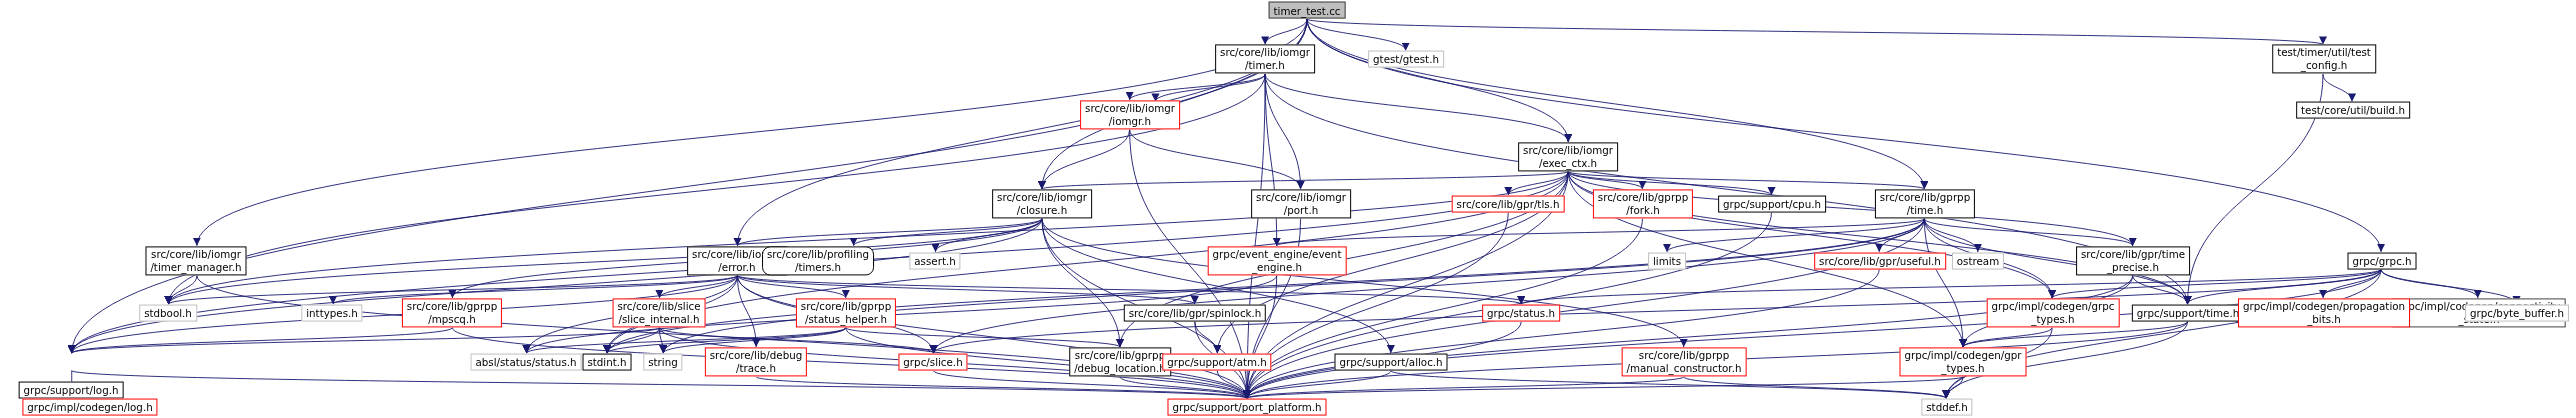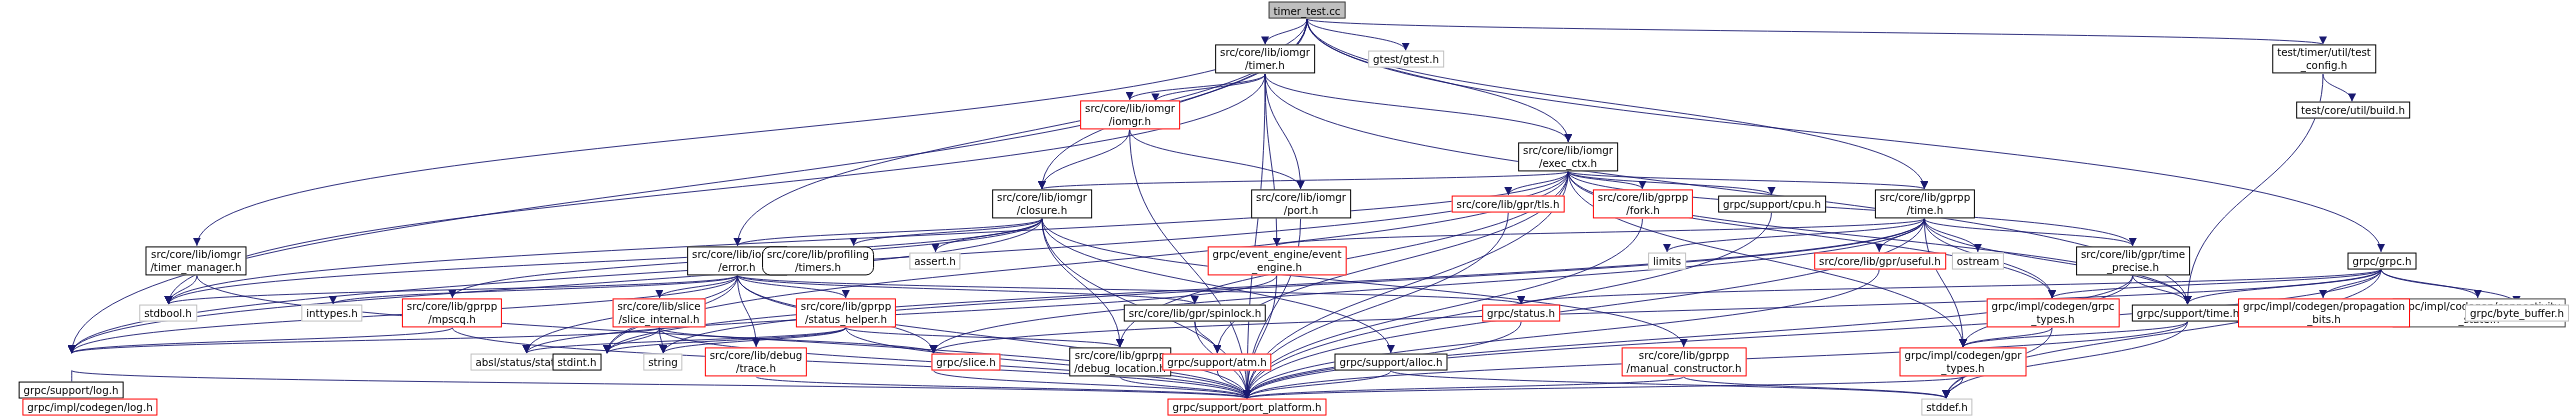--- a/index.html
+++ b/index.html
@@ -200,25 +200,25 @@
     <div class="node red" style="left: 2053px; top: 313px;">grpc/impl/codegen/grpc
 _types.h</div>
     <div class="node " style="left: 2188px; top: 313px;">grpc/support/time.h</div>
     <div class="node dark" style="left: 2479px; top: 313px;">grpc/impl/codegen/connectivity
 _state.h</div>
     <div class="node red" style="left: 2324px; top: 313px;">grpc/impl/codegen/propagation
 _bits.h</div>
     <div class="node grey" style="left: 2517px; top: 313px;">grpc/byte_buffer.h</div>
     <div class="node " style="left: 71px; top: 362px; margin-top: 28px;">grpc/support/log.h</div>
     <div class="node grey" style="left: 526px; top: 362px;">absl/status/status.h</div>
-    <div class="node " style="left: 577px; top: 362px;">stdint.h</div>
+    <div class="node " style="left: 607px; top: 362px;">stdint.h</div>
     <div class="node grey" style="left: 663px; top: 362px;">string</div>
     <div class="node red" style="left: 756px; top: 362px;">src/core/lib/debug
 /trace.h</div>
-    <div class="node red" style="left: 933px; top: 362px; margin-left: 33px;">grpc/slice.h</div>
+    <div class="node red" style="left: 933px; top: 362px;">grpc/slice.h</div>
     <div class="node " style="left: 1120px; top: 362px;">src/core/lib/gprpp
 /debug_location.h</div>
     <div class="node red" style="left: 1217px; top: 362px;">grpc/support/atm.h</div>
     <div class="node " style="left: 1391px; top: 362px;">grpc/support/alloc.h</div>
     <div class="node red" style="left: 1684px; top: 362px;">src/core/lib/gprpp
 /manual_constructor.h</div>
     <div class="node red" style="left: 1963px; top: 362px;">grpc/impl/codegen/gpr
 _types.h</div>
     <div class="node red" style="left: 71px; top: 407px; margin-left: 19px;">grpc/impl/codegen/log.h</div>
     <div class="node red" style="left: 1247px; top: 407px;">grpc/support/port_platform.h</div>

